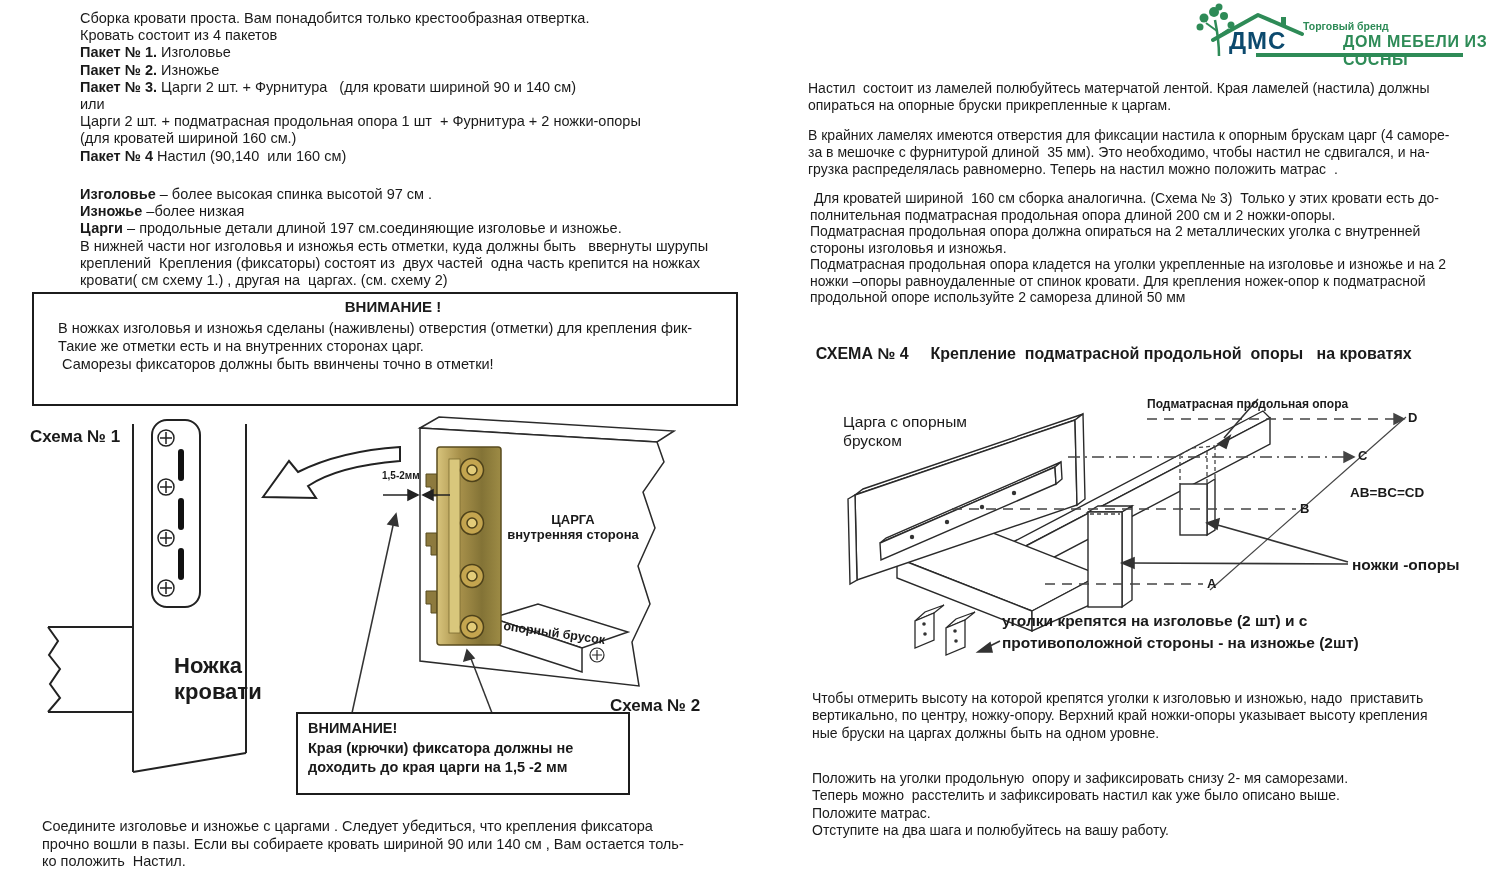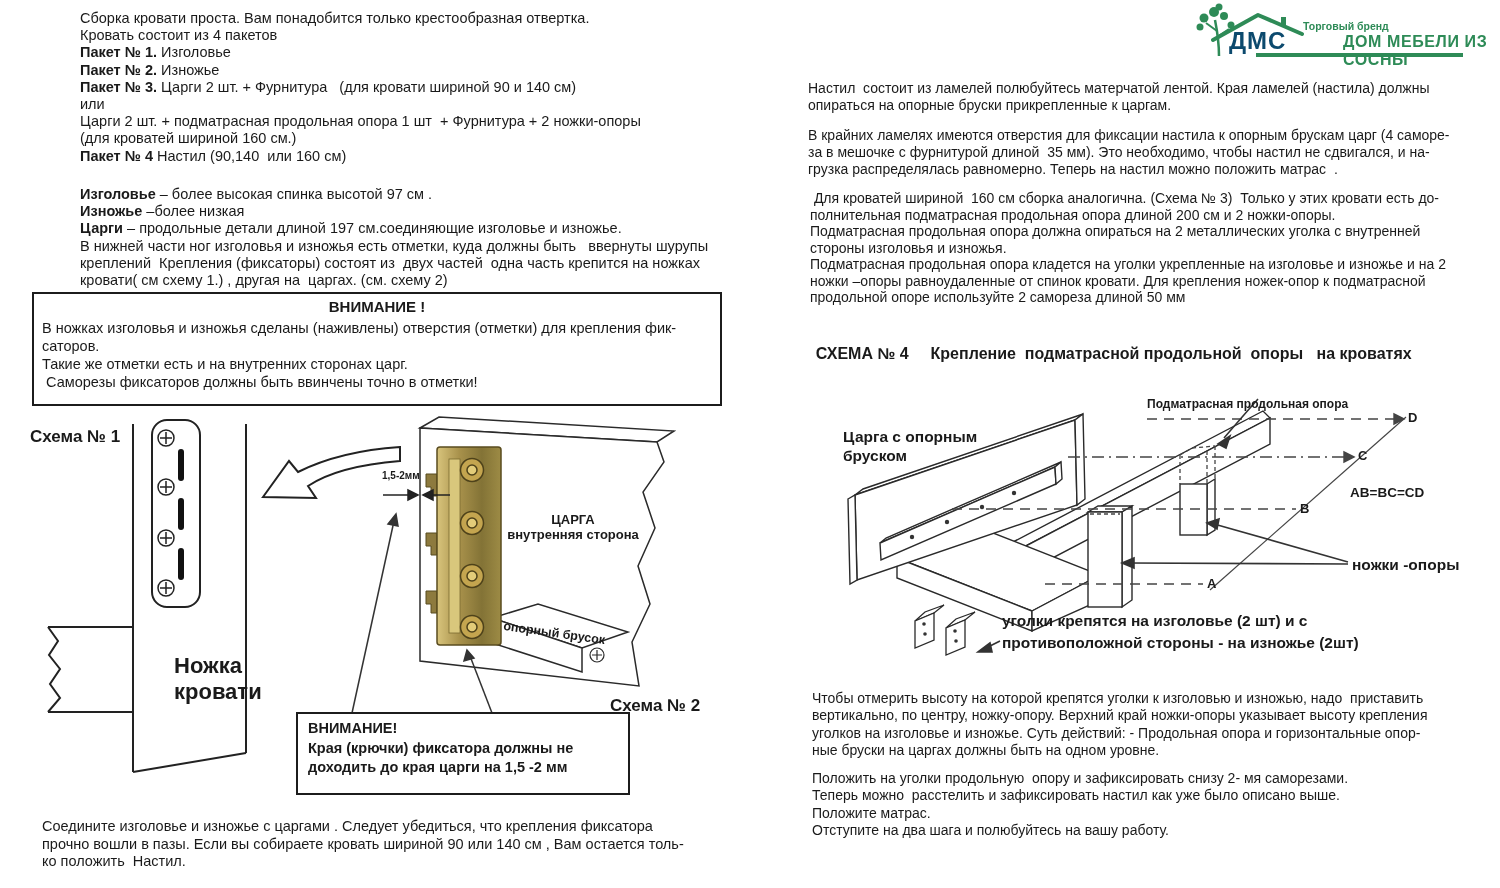--- a/index.html
+++ b/index.html
@@ -5,21 +5,21 @@
   html,body{margin:0;padding:0;background:#e8e8e8;}
   .page{position:relative;width:1500px;height:888px;background:#ffffff;overflow:hidden;
         font-family:"Liberation Sans", sans-serif;color:#1a1a1a;}
   .abs{position:absolute;}
   .para{position:absolute;}
   .ln{white-space:pre;}
   .b{font-weight:bold;margin-left:40px;}
   .fs-l{font-size:14.5px;line-height:17.2px;}
   .fs-r{font-size:14px;line-height:17px;}
   .fs-r3{font-size:14px;line-height:16.5px;}
-  .warnbox1{position:absolute;left:32px;top:292px;width:686px;height:110px;border:2px solid #1c1c1c;}
+  .warnbox1{position:absolute;left:32px;top:292px;width:686px;height:110px;border:2px solid #1c1c1c;padding-left:16px;}
   .warnbox1 .title{text-align:center;font-weight:bold;font-size:15px;margin-top:4px;}
   .warnbox1 .body{margin:4px 0 0 8px;font-size:14.5px;line-height:18px;}
   .warnbox2{position:absolute;left:296px;top:712px;width:320px;height:74px;border:2px solid #1c1c1c;
             padding:5px 0 0 10px;font-weight:bold;font-size:14.5px;line-height:19.5px;}
   .schemetitle{position:absolute;font-weight:bold;font-size:17px;}
   .heading3{position:absolute;left:798px;top:327px;font-weight:bold;font-size:16px;white-space:pre;}
   .heading3 .gap{display:inline-block;width:22px;}
   .lbl{position:absolute;font-weight:bold;white-space:pre;}
   .pt{position:absolute;font-weight:bold;font-size:13px;}
   svg.art{position:absolute;left:0;top:0;z-index:1;}
@@ -217,21 +217,20 @@
     <div class="ln"><span class="b">Царги</span><span> – продольные детали длиной 197 см.соединяющие изголовье и изножье.</span></div>
     <div class="ln"><span class="b"></span><span>В нижней части ног изголовья и изножья есть отметки, куда должны быть   ввернуты шурупы</span></div>
     <div class="ln"><span class="b"></span><span>креплений  Крепления (фиксаторы) состоят из  двух частей  одна часть крепится на ножках</span></div>
     <div class="ln"><span class="b"></span><span>кровати( см схему 1.) , другая на  царгах. (см. схему 2)</span></div>
   </div>
 
   <div class="warnbox1 txt">
     <div class="title">ВНИМАНИЕ !</div>
     <div class="body">
       <div class="ln">В ножках изголовья и изножья сделаны (наживлены) отверстия (отметки) для крепления фик-</div>
-      <div class="ln">саторов.</div>
       <div class="ln">Такие же отметки есть и на внутренних сторонах царг.</div>
       <div class="ln"> Саморезы фиксаторов должны быть ввинчены точно в отметки!</div>
     </div>
   </div>
 
   <div class="schemetitle txt" style="left:30px;top:427px">Схема № 1</div>
   <div class="abs txt" style="left:174px;top:653px;font-weight:bold;font-size:22px;line-height:26px">
     <div class="ln">Ножка</div>
     <div class="ln">кровати</div>
   </div>
@@ -275,37 +274,36 @@
     <div class="ln">Подматрасная продольная опора кладется на уголки укрепленные на изголовье и изножье и на 2</div>
     <div class="ln">ножки –опоры равноудаленные от спинок кровати. Для крепления ножек-опор к подматрасной</div>
     <div class="ln">продольной опоре используйте 2 самореза длиной 50 мм</div>
   </div>
 
   <div class="heading3 txt">
     <span>СХЕМА № 4</span><span class="gap"></span><span>Крепление  подматрасной продольной  опоры   на кроватях</span>
   </div>
 
   <div class="lbl txt" style="left:1147px;top:397px;font-size:12px">Подматрасная продольная опора</div>
-  <div class="abs txt" style="left:843px;top:427px;font-weight:bold;font-size:15.5px;line-height:19px">
+  <div class="abs txt" style="left:843px;top:412px;font-weight:normal;font-size:15.5px;line-height:19px">
     <div class="ln">Царга с опорным</div>
     <div class="ln">бруском</div>
   </div>
   <div class="lbl txt" style="left:1352px;top:556px;font-size:15.5px">ножки -опоры</div>
   <div class="lbl txt" style="left:1350px;top:485px;font-size:13.5px">AB=BC=CD</div>
   <div class="pt txt" style="left:1207px;top:576px">A</div>
   <div class="pt txt" style="left:1300px;top:501px">B</div>
   <div class="pt txt" style="left:1358px;top:448px">C</div>
   <div class="pt txt" style="left:1408px;top:410px">D</div>
   <div class="lbl txt" style="left:1002px;top:612px;font-size:15.5px">уголки крепятся на изголовье (2 шт) и с</div>
   <div class="lbl txt" style="left:1002px;top:634px;font-size:15.5px">противоположной стороны - на изножье (2шт)</div>
 
   <div class="para fs-r txt" style="left:812px;top:690px;line-height:17.3px">
     <div class="ln">Чтобы отмерить высоту на которой крепятся уголки к изголовью и изножью, надо  приставить</div>
     <div class="ln">вертикально, по центру, ножку-опору. Верхний край ножки-опоры указывает высоту крепления</div>
-    <div class="ln">уголков на изголовье и изножье. Суть действий: - Продольная опора и горизонтальные опор-</div>
     <div class="ln">ные бруски на царгах должны быть на одном уровне.</div>
   </div>
 
   <div class="para fs-r txt" style="left:812px;top:770px;line-height:17.3px">
     <div class="ln">Положить на уголки продольную  опору и зафиксировать снизу 2- мя саморезами.</div>
     <div class="ln">Теперь можно  расстелить и зафиксировать настил как уже было описано выше.</div>
     <div class="ln">Положите матрас.</div>
     <div class="ln">Отступите на два шага и полюбуйтесь на вашу работу.</div>
   </div>
 

